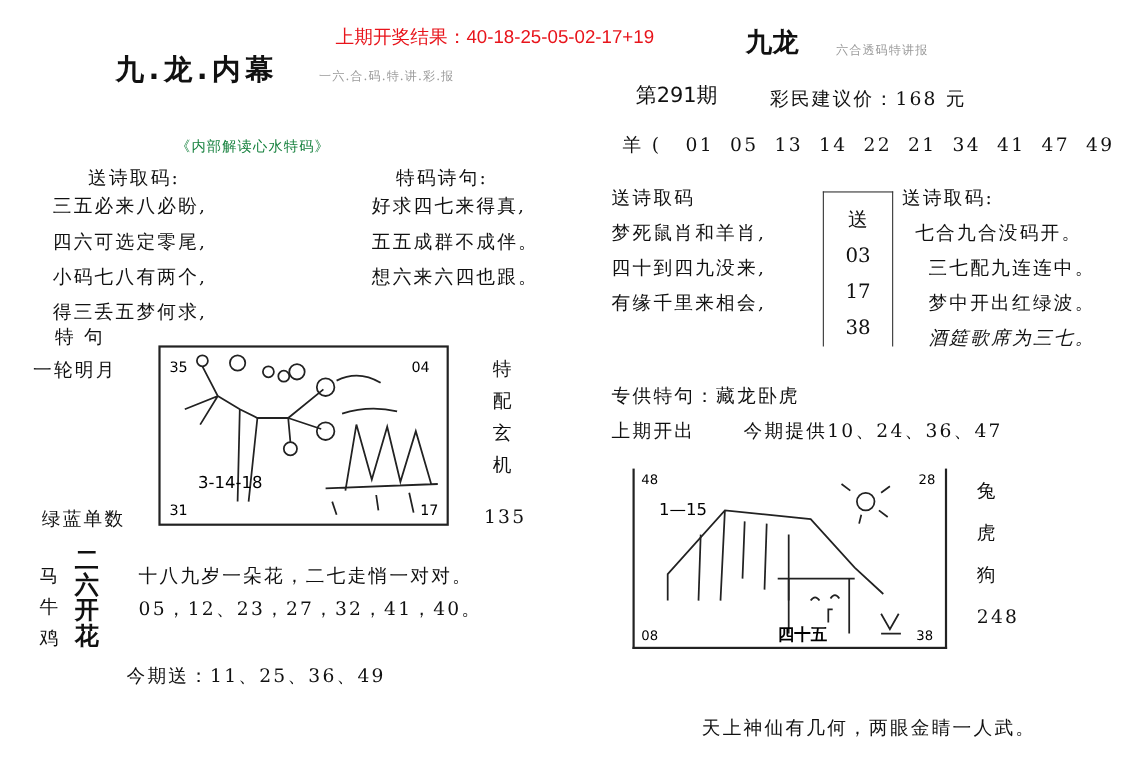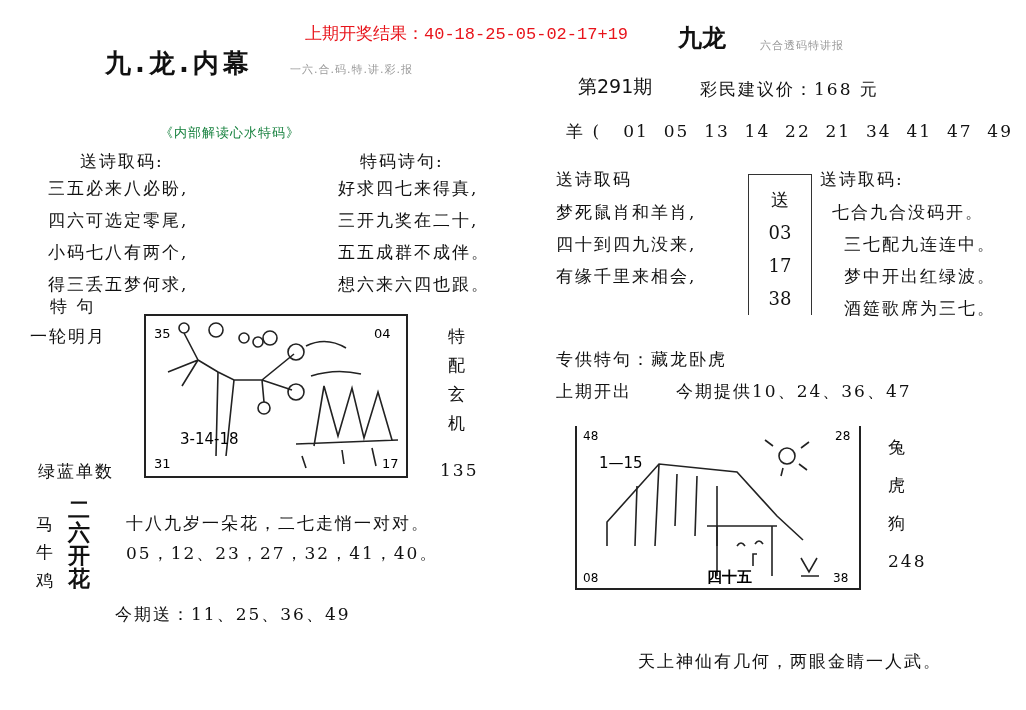--- a/index.html
+++ b/index.html
@@ -1,19 +1,19 @@
 <!DOCTYPE html>
 <html><head>
 <meta charset="utf-8">
 <style>
   html, body { margin:0; padding:0; background:#fff; }
   body { width:1026px; height:710px; position:relative; overflow:hidden;
          font-family:"DejaVu Serif","Liberation Serif",serif; color:#111; }
   .abs { position:absolute; white-space:nowrap; }
-  .red { color:#e8141b; font-family:Liberation Mono, monospace; font-size:17px; }
+  .red { color:#e8141b; font-family:Liberation Sans, sans-serif; font-size:17px; }
   .title-l { font-family:"DejaVu Sans",sans-serif; font-weight:bold; font-size:26px; letter-spacing:4px; }
   .title-r { font-family:Liberation Serif, serif; font-weight:bold; font-size:24px;text-align:center; }
   .faint { color:#9a9a9a; font-size:11px; letter-spacing:1px; }
   .t17 { font-size:17px; letter-spacing:2px; }
   .bold18 { font-family:"DejaVu Sans",sans-serif; font-size:19px; }
   .poem-line { height:32px; line-height:32px; }
   .box { position:absolute; border:2px solid #222; background:#fff; }
   .sbox { position:absolute; border-left:1.5px solid #333; border-right:1.5px solid #333; border-top:1.5px solid #333; }
   .sbox div { text-align:center; font-size:18px; height:33px; line-height:33px; }
   svg { position:absolute; }
@@ -33,21 +33,20 @@
 <div class="abs t17" style="left:360px;top:150px;">特码诗句:</div>
 
 <div class="abs t17" style="left:48px;top:172px;">
   <div class="poem-line">三五必来八必盼,</div>
   <div class="poem-line">四六可选定零尾,</div>
   <div class="poem-line">小码七八有两个,</div>
   <div class="poem-line">得三丢五梦何求,</div>
 </div>
 <div class="abs t17" style="left:338px;top:172px;">
   <div class="poem-line">好求四七来得真,</div>
-  <div class="poem-line">三开九奖在二十,</div>
   <div class="poem-line">五五成群不成伴。</div>
   <div class="poem-line">想六来六四也跟。</div>
 </div>
 
 <div class="abs t17" style="left:50px;top:295px;">特  句</div>
 <div class="abs t17" style="left:30px;top:325px;">一轮明月</div>
 <div class="abs t17" style="left:38px;top:460px;">绿蓝单数</div>
 
 <div class="box" style="left:144px;top:314px;width:260px;height:160px;">
   <svg width="260" height="160">
@@ -132,21 +131,21 @@
   <div>03</div>
   <div>17</div>
   <div>38</div>
 </div>
 
 <div class="abs t17" style="left:820px;top:168px;">送诗取码:</div>
 <div class="abs t17" style="left:832px;top:196px;">
   <div class="poem-line">七合九合没码开。</div>
   <div class="poem-line" style="margin-left:12px;">三七配九连连中。</div>
   <div class="poem-line" style="margin-left:12px;">梦中开出红绿波。</div>
-  <div class="poem-line" style="margin-left:12px;">酒筵歌席为三七。</div>
+  <div class="poem-line" style="margin-left:12px;font-style:italic;">酒筵歌席为三七。</div>
 </div>
 
 <div class="abs t17" style="left:556px;top:348px;">
   <span>专供特句：</span><span>藏龙卧虎</span>
 </div>
 <div class="abs t17" style="left:556px;top:380px;">上期开出</div>
 <div class="abs t17" style="left:676px;top:380px;">
   <span>今期提供</span><span>10、24、36、47</span>
 </div>
 

